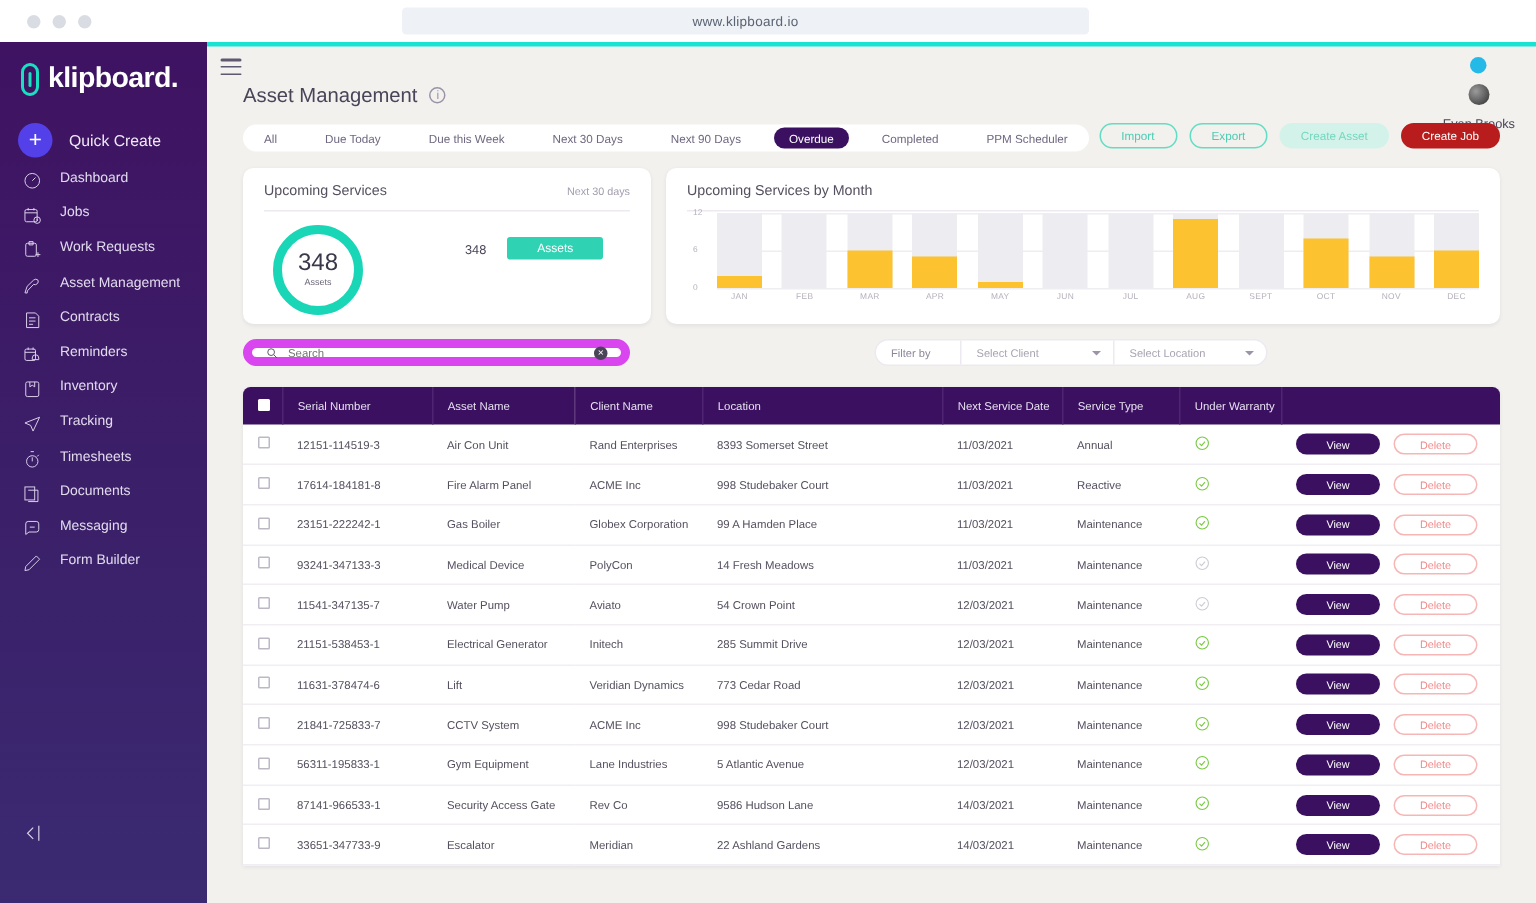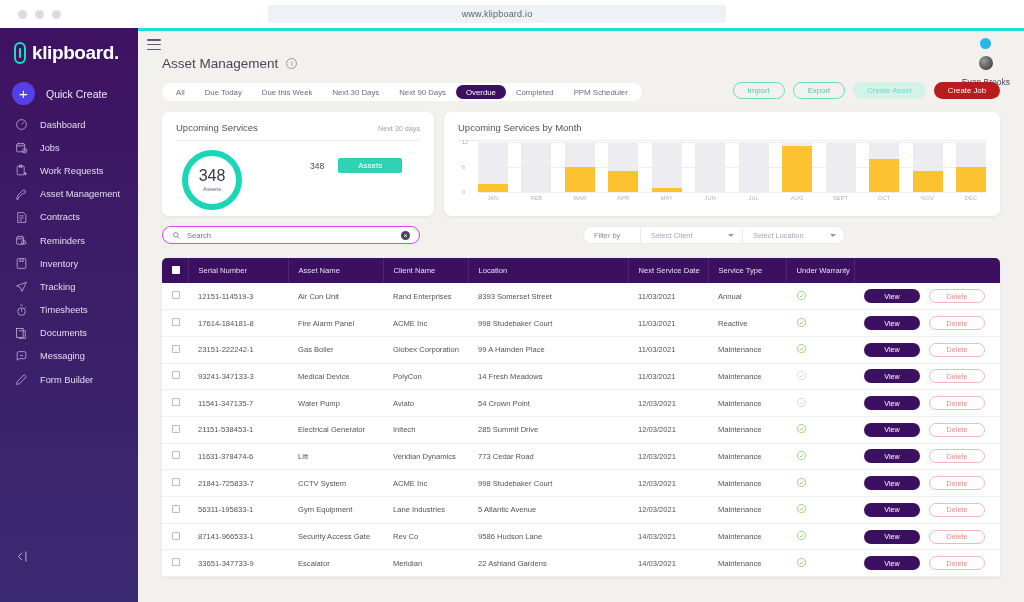--- a/index.html
+++ b/index.html
@@ -51,21 +51,21 @@
   }
   .quick-plus {
     width: 23px; height: 23px; border-radius: 50%;
     background: #5340e8; color: #fff;
     display: flex; align-items: center; justify-content: center;
     font-size: 15px; line-height: 1; font-weight: 300;
   }
 
   .nav { margin-top: 4px; }
   .nav-item {
-    display: flex; align-items: center; gap: 11px;
+    display: flex; gap: 11px;
     height: 23.2px; padding-left: 14px; color: #e2dbee; font-size: 9.3px;
     cursor: pointer;
   }
   .nav-icon { width: 15px; height: 15px; display: flex; align-items: center; justify-content: center; flex: 0 0 15px; }
   .nav-icon svg { width: 13px; height: 13px; stroke: #ddd4ec; fill: none; stroke-width: 1.2; }
 
   .collapse { position: absolute; left: 14px; bottom: 34px; color: #d9cfe9; }
   .collapse svg { width: 15px; height: 15px; stroke: #d9cfe9; fill: none; stroke-width: 1.3; }
 
   
@@ -82,21 +82,21 @@
   .caret { width: 0; height: 0; border-left: 3.5px solid transparent; border-right: 3.5px solid transparent; border-top: 4px solid #6b5f7d; }
 
   .page-title-row { position: absolute; left: 24px; top: 28px; display: flex; align-items: center; gap: 8px; }
   .page-title { font-size: 13.5px; color: #4a4458; font-weight: 400; }
   .info-icon { width: 11px; height: 11px; border-radius: 50%; border: 1px solid #9a93a6; color: #9a93a6;
     font-size: 8px; display: flex; align-items: center; justify-content: center; line-height: 1; }
 
   
   .tabs {
     position: absolute; left: 24px; top: 55px; height: 18px;
-    background: #ffffff; border-radius: 9px; display: flex; align-items: center; padding: 0 4px;
+    background: #ffffff; border-radius: 9px; display: flex; align-items: center; padding: 0 4px; gap: 12px;
   }
   .tab {
     font-size: 7.8px; color: #6f6880; padding: 0 10px; height: 14px;
     display: flex; align-items: center; border-radius: 7px; cursor: pointer; white-space: nowrap;
   }
   .tab.active { background: #3b1060; color: #ffffff; }
 
   
   .actions { position: absolute; right: 24px; top: 54px; display: flex; align-items: center; gap: 8px; }
   .btn { height: 17px; border-radius: 9px; font-size: 7.8px; display: flex; align-items: center;
@@ -137,21 +137,21 @@
   .bar-col { width: 30px; height: 50px; position: relative; display: flex; flex-direction: column; justify-content: flex-end; }
   .bar-bg { position: absolute; left: 0; bottom: 0; width: 30px; height: 50px; background: #edecf0; }
   .bar-fg { position: relative; width: 30px; background: #fcc22f; }
   .xlabels { position: absolute; left: 16px; top: 53px; right: 0; display: flex; justify-content: space-between; }
   .xlabel { width: 30px; text-align: center; font-size: 5.6px; color: #b4b0bb; letter-spacing: .2px; }
 
   
   .searchbox {
     position: absolute; left: 24px; top: 198px; width: 258px; height: 18px;
     background: #fff; border-radius: 9px; display: flex; align-items: center; padding: 0 9px; gap: 6px;
-    border: 1px solid #d946ef;
+    border: 6px solid #d946ef;
   }
   .searchbox svg { width: 9px; height: 9px; stroke: #4a4458; fill: none; stroke-width: 1.6; }
   .search-input { border: 0; outline: 0; font-size: 7.6px; color: #9a95a3; flex: 1; font-family: inherit; background: transparent; }
   .clear-x { width: 9px; height: 9px; border-radius: 50%; background: #4a4458; color: #fff; font-size: 7px;
     display: flex; align-items: center; justify-content: center; line-height: 1; }
 
   .filterbar {
     position: absolute; left: 445px; top: 198px; width: 262px; height: 18px;
     background: #fff; border-radius: 9px; display: flex; align-items: center; border: 1px solid #eceaf0;
   }

